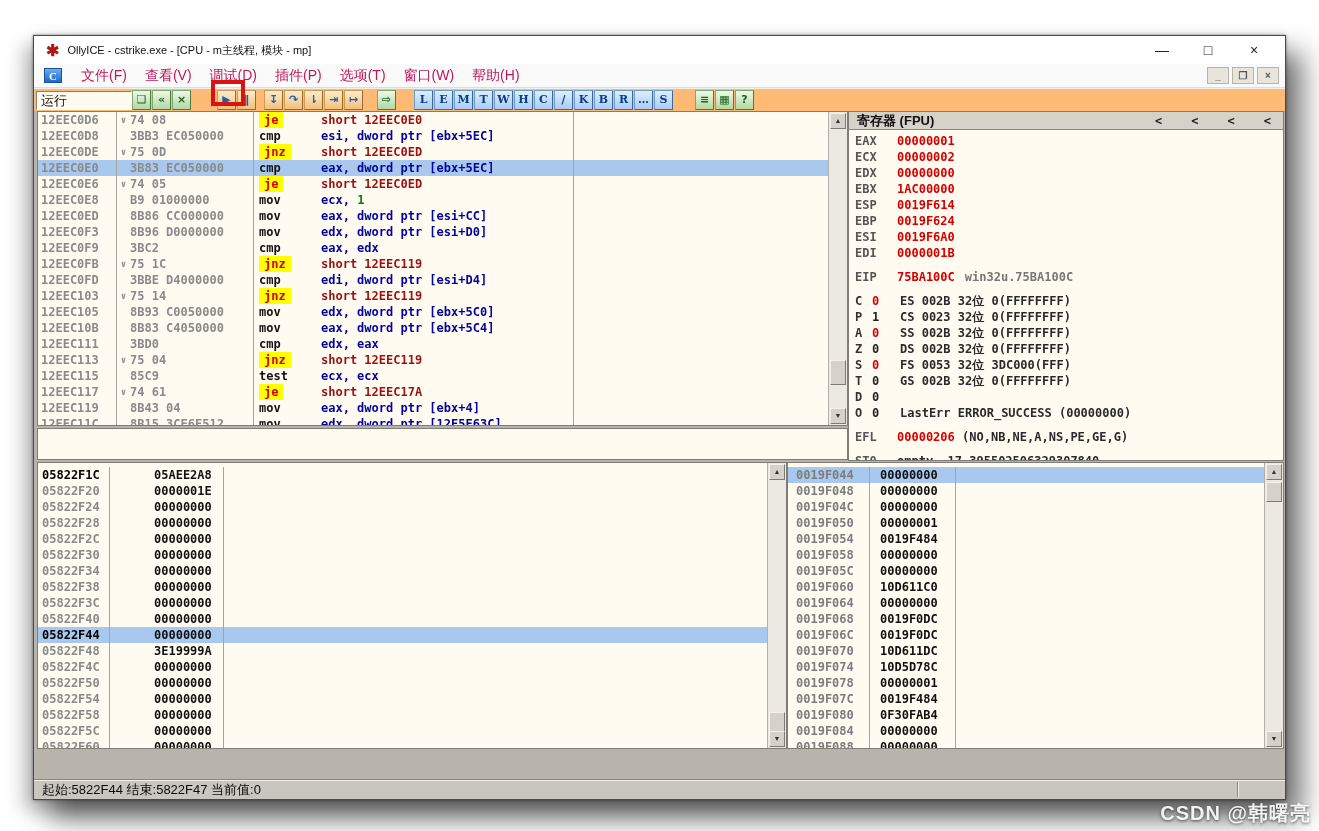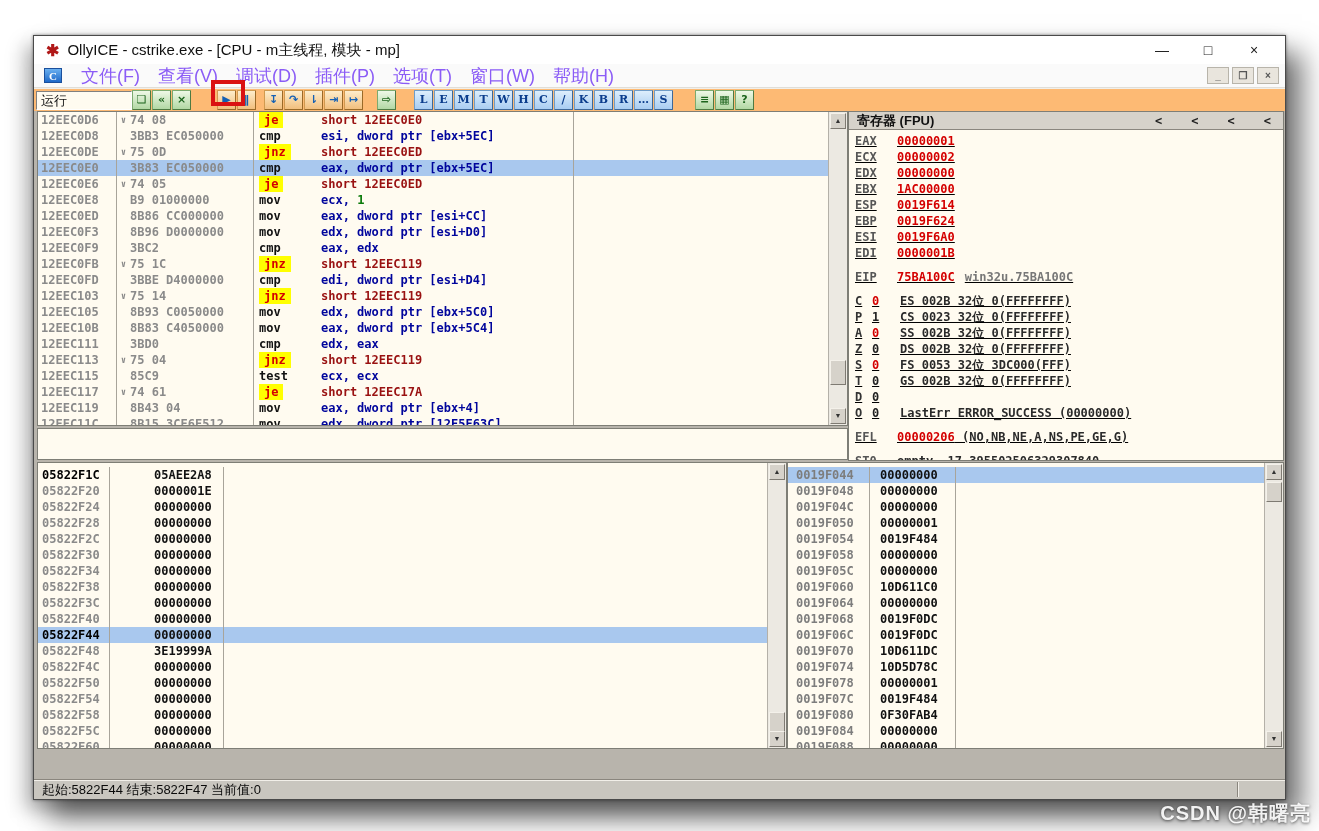--- a/index.html
+++ b/index.html
@@ -8,30 +8,30 @@
            font-family:"Liberation Sans", sans-serif; }
 
   
   .window { position:absolute; left:33px; top:35px; width:1253px; height:765px;
             background:#d6d2ca; border:1px solid #4a4a4a;
             box-shadow: 0 0 3px rgba(0,0,0,.45), 16px 18px 26px rgba(0,0,0,.55), -8px 10px 18px rgba(0,0,0,.28); }
 
   .titlebar { position:absolute; left:0; top:0; width:100%; height:28px; background:#ffffff;
               display:flex; align-items:center; padding:0 8px; }
   .app-icon { color:#b01818; font-size:16px; font-weight:bold; margin:0 8px 0 4px; }
-  .title-text { font-size:15px; color:#101010; }
+  .title-text { font-size:11px; color:#101010; }
   .win-controls { margin-left:auto; display:flex; }
   .win-controls span { width:46px; text-align:center; font-size:14px; color:#222; cursor:default; }
 
   .menubar { position:absolute; left:0; top:28px; width:100%; height:24px; background:#fafafa;
              display:flex; align-items:center; padding-left:10px; border-bottom:1px solid #e0ded8; }
   .mdi-icon { width:18px; height:15px; background:linear-gradient(#6ab0f0,#1e68c8); color:#fff;
               font:bold 11px/15px "Liberation Serif", serif; text-align:center; border:1px solid #1a4f9c;
               margin-right:10px; }
-  .menu-item { font-size:18px; color:#8b5cf6; padding:2px 9px; }
+  .menu-item { font-size:14px; color:#be185d; padding:2px 9px; }
   .mdi-controls { margin-left:auto; display:flex; gap:3px; padding-right:6px; }
   .mdi-controls span { width:22px; height:17px; background:#e9e5dd; border:1px solid #b8b4aa;
                        color:#555; font:bold 10px/15px "Liberation Sans", sans-serif; text-align:center; }
 
   .toolbar { position:absolute; left:0; top:52px; width:100%; height:23px; background:#fdba74;
              border-top:1px solid #f2efe9; display:flex; align-items:center; }
   .run-field { position:absolute; left:2px; top:2px; width:96px; height:19px; background:#fffbf0;
                border:1px solid; border-color:#808080 #fff #fff #808080;
                font:13px/17px "Liberation Sans", sans-serif; color:#111; padding-left:4px; }
   .tb-buttons { position:absolute; left:98px; top:1px; display:flex; align-items:center; }
@@ -69,21 +69,21 @@
   .dz-mnwrap { display:inline-block; width:62px; }
   .dz-mn.hl { background:#ffff00; color:#d40000; padding:0 5px; }
   .dz-com { flex:1; }
   .c-n { color:#00059c; } .c-m { color:#991111; } .c-g { color:#0a7a0a; }
 
   
   .rg-title { height:18px; background:#d6d2ca; border-bottom:1px solid #8a867e; display:flex; align-items:center;
               font:bold 13px "Liberation Sans", sans-serif; color:#111; padding:0 8px; }
   .rg-collapse { margin-left:auto; display:flex; gap:29px; padding-right:4px; }
   .rg-collapse span { font:bold 12px "DejaVu Sans Mono", monospace; color:#222; }
-  .rg-body { padding:3px 0 0 6px;text-decoration:underline; }
+  .rg-body { padding:3px 0 0 6px; }
   .rg-row { height:16px; display:flex; }
   .rg-name { width:42px; color:#555; }
   .rg-val { color:#d40000; }
   .rg-extra { color:#777; margin-left:10px; }
   .rg-spacer8 { height:8px; }
   .fl-letter { width:17px; color:#333; }
   .fl-val { width:28px; } .fl-red { color:#d40000; } .fl-blk { color:#222; }
   .fl-seg { color:#2a2a2a; }
 
   

